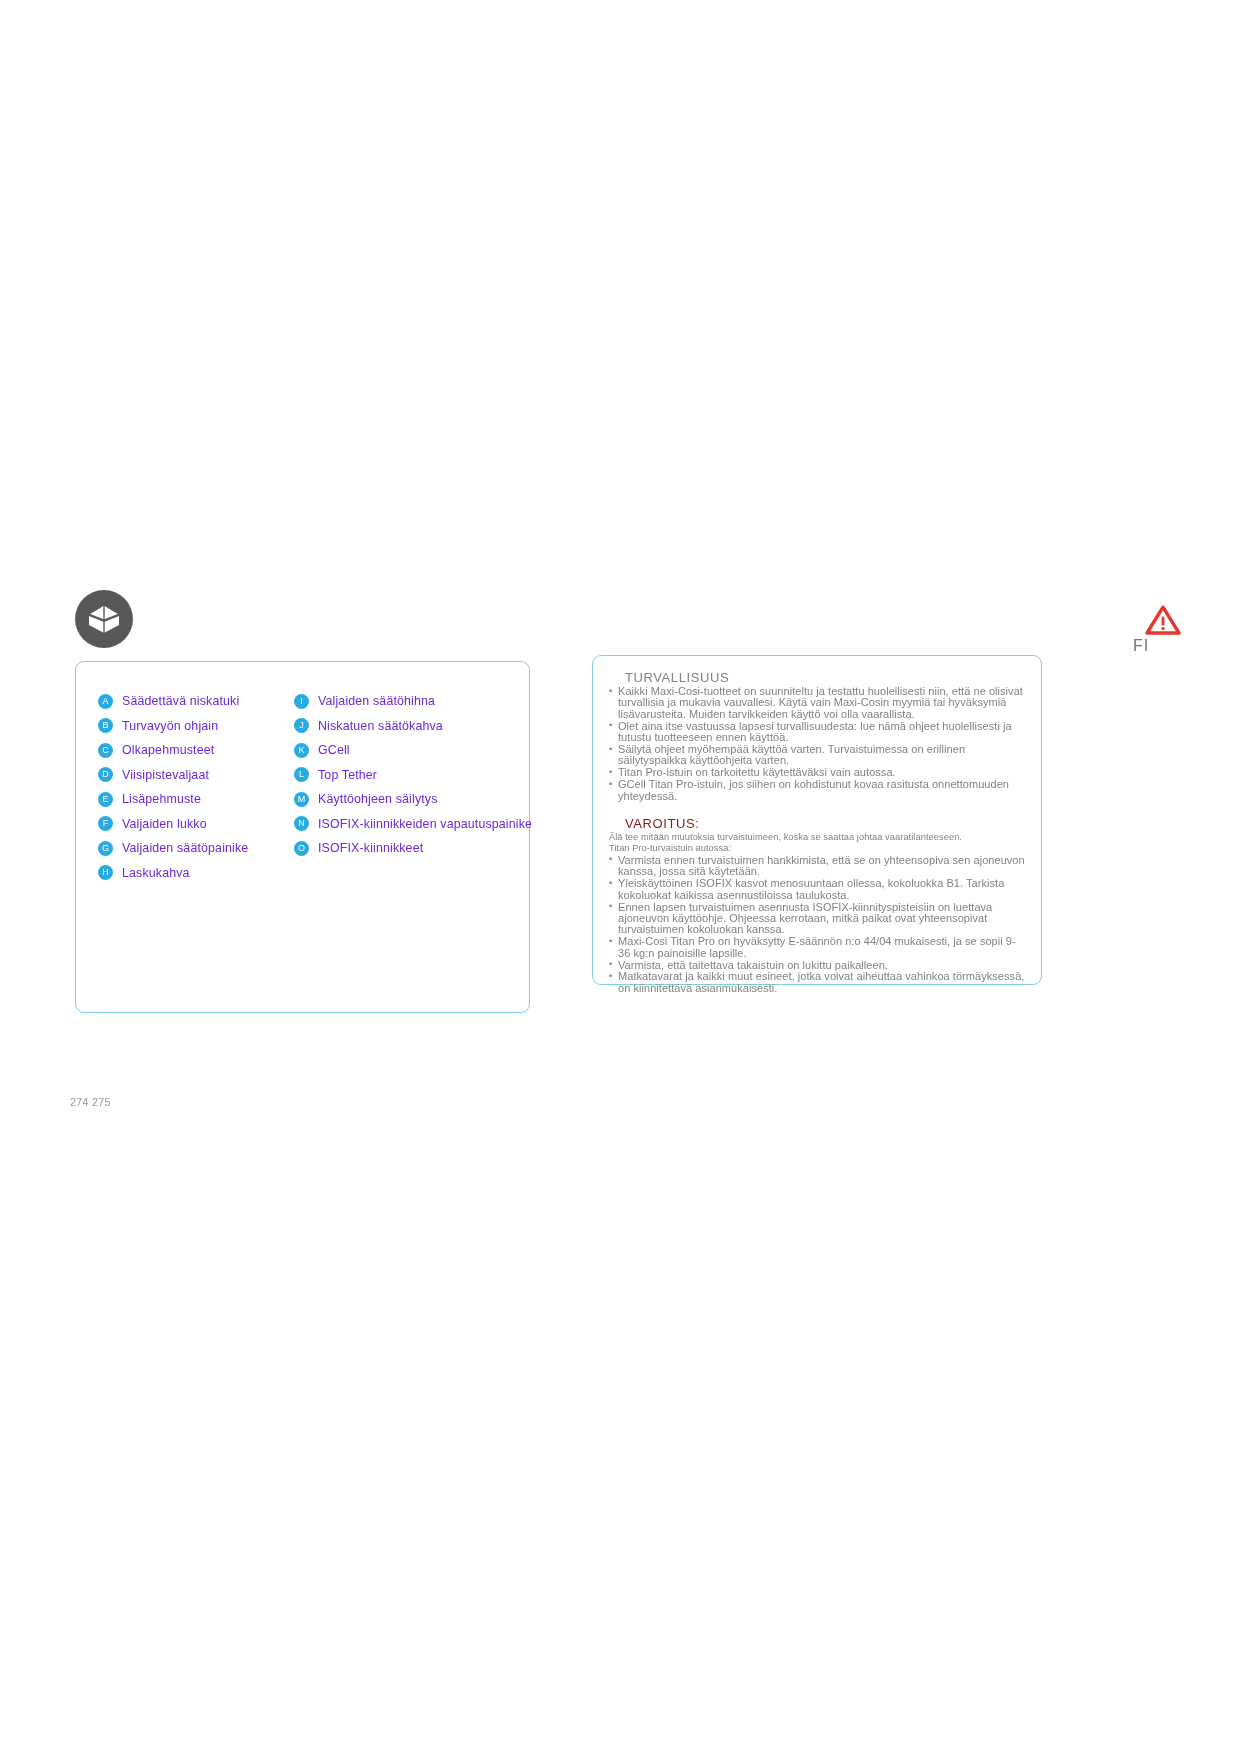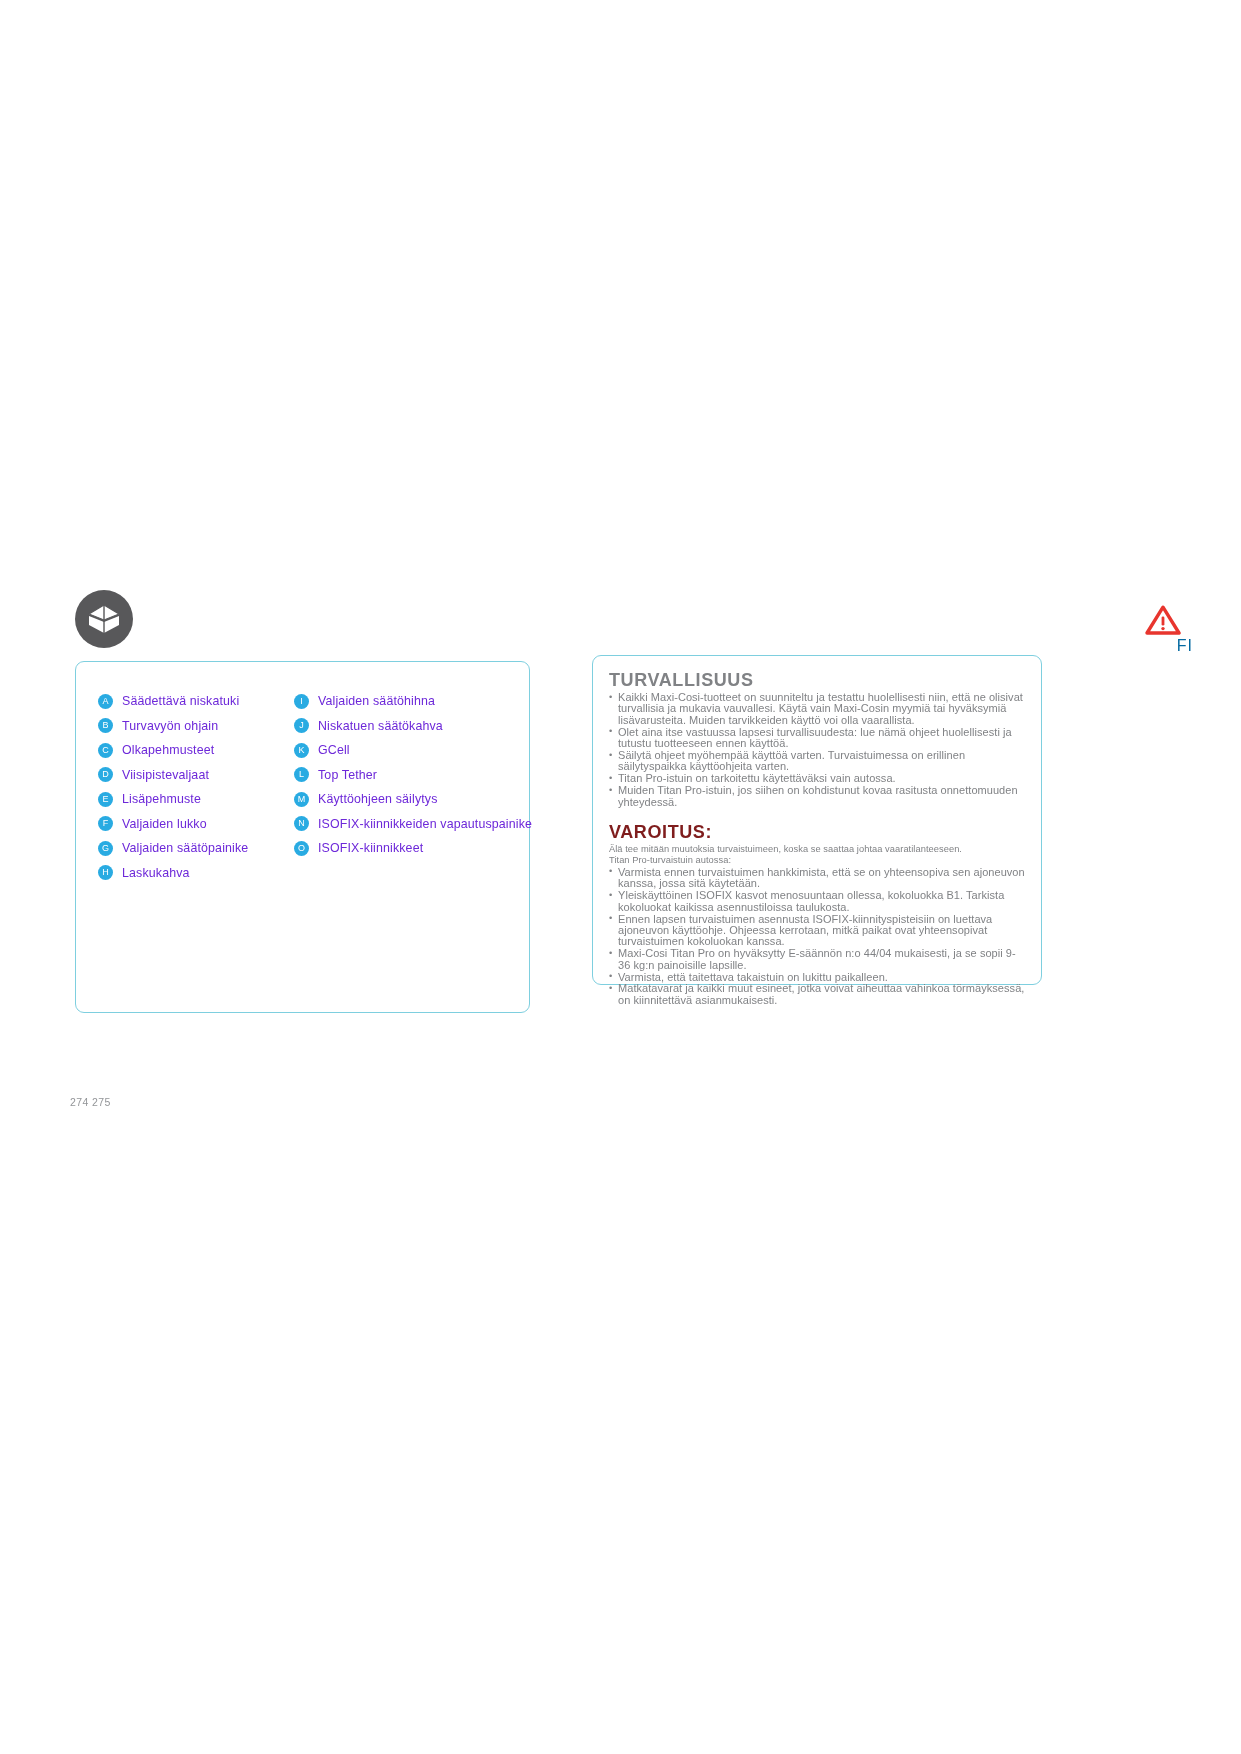--- a/index.html
+++ b/index.html
@@ -88,45 +88,45 @@
   #warning-head {
     position: absolute;
     left: 1133px;
     top: 604px;
     width: 60px;
     text-align: center;
   }
   #warn-tri { display: block; margin: 0 auto; }
   #lang-code {
     font-size: 16px;
-    color: #0369a1;
+    color: #737373;
     letter-spacing: 1px;
     margin-top: 1px;
-    text-align: right;
+    text-align: left;
     font-family: "Liberation Sans", sans-serif;
   }
 
   #text-panel {
     position: absolute;
     left: 592px;
     top: 655px;
     width: 450px;
     height: 330px;
     box-sizing: border-box;
     border: 1px solid #7ecfdf;
     border-radius: 9px;
     padding: 14px 14px 10px 16px;
   }
 
   .sec-title {
-    font-size: 18px;
+    font-size: 13px;
     color: #808285;
     letter-spacing: 0.6px;
-    font-weight: bold;
-    margin: 0 0 1px 0;
+    font-weight: normal;
+    margin: 0 0 1px 16px;
     font-family: "Liberation Sans", sans-serif;
   }
   .sec-title.warn { color: #7f1d1d; margin-top: 14px; }
 
   .plain-line {
     font-size: 9.3px;
     line-height: 11.4px;
     color: #808285;
     margin: 0;
     letter-spacing: 0.05px;
@@ -266,21 +266,21 @@
 
   <div id="text-panel">
 
     <h2 class="sec-title">TURVALLISUUS</h2>
 
     <ul class="bullets">
       <li>Kaikki Maxi-Cosi-tuotteet on suunniteltu ja testattu huolellisesti niin, että ne olisivat turvallisia ja mukavia vauvallesi. Käytä vain Maxi-Cosin myymiä tai hyväksymiä lisävarusteita. Muiden tarvikkeiden käyttö voi olla vaarallista.</li>
       <li>Olet aina itse vastuussa lapsesi turvallisuudesta: lue nämä ohjeet huolellisesti ja tutustu tuotteeseen ennen käyttöä.</li>
       <li>Säilytä ohjeet myöhempää käyttöä varten. Turvaistuimessa on erillinen säilytyspaikka käyttöohjeita varten.</li>
       <li>Titan Pro-istuin on tarkoitettu käytettäväksi vain autossa.</li>
-      <li>Muiden Titan Pro-istuin, jos siihen on kohdistunut kovaa rasitusta onnettomuuden yhteydessä.</li>
+      <li>GCell Titan Pro-istuin, jos siihen on kohdistunut kovaa rasitusta onnettomuuden yhteydessä.</li>
     </ul>
 
     <h2 class="sec-title warn">VAROITUS:</h2>
 
     <p class="plain-line">Älä tee mitään muutoksia turvaistuimeen, koska se saattaa johtaa vaaratilanteeseen.</p>
     <p class="plain-line">Titan Pro-turvaistuin autossa:</p>
 
     <ul class="bullets">
       <li>Varmista ennen turvaistuimen hankkimista, että se on yhteensopiva sen ajoneuvon kanssa, jossa sitä käytetään.</li>
       <li>Yleiskäyttöinen ISOFIX kasvot menosuuntaan ollessa, kokoluokka B1. Tarkista kokoluokat kaikissa asennustiloissa taulukosta.</li>

